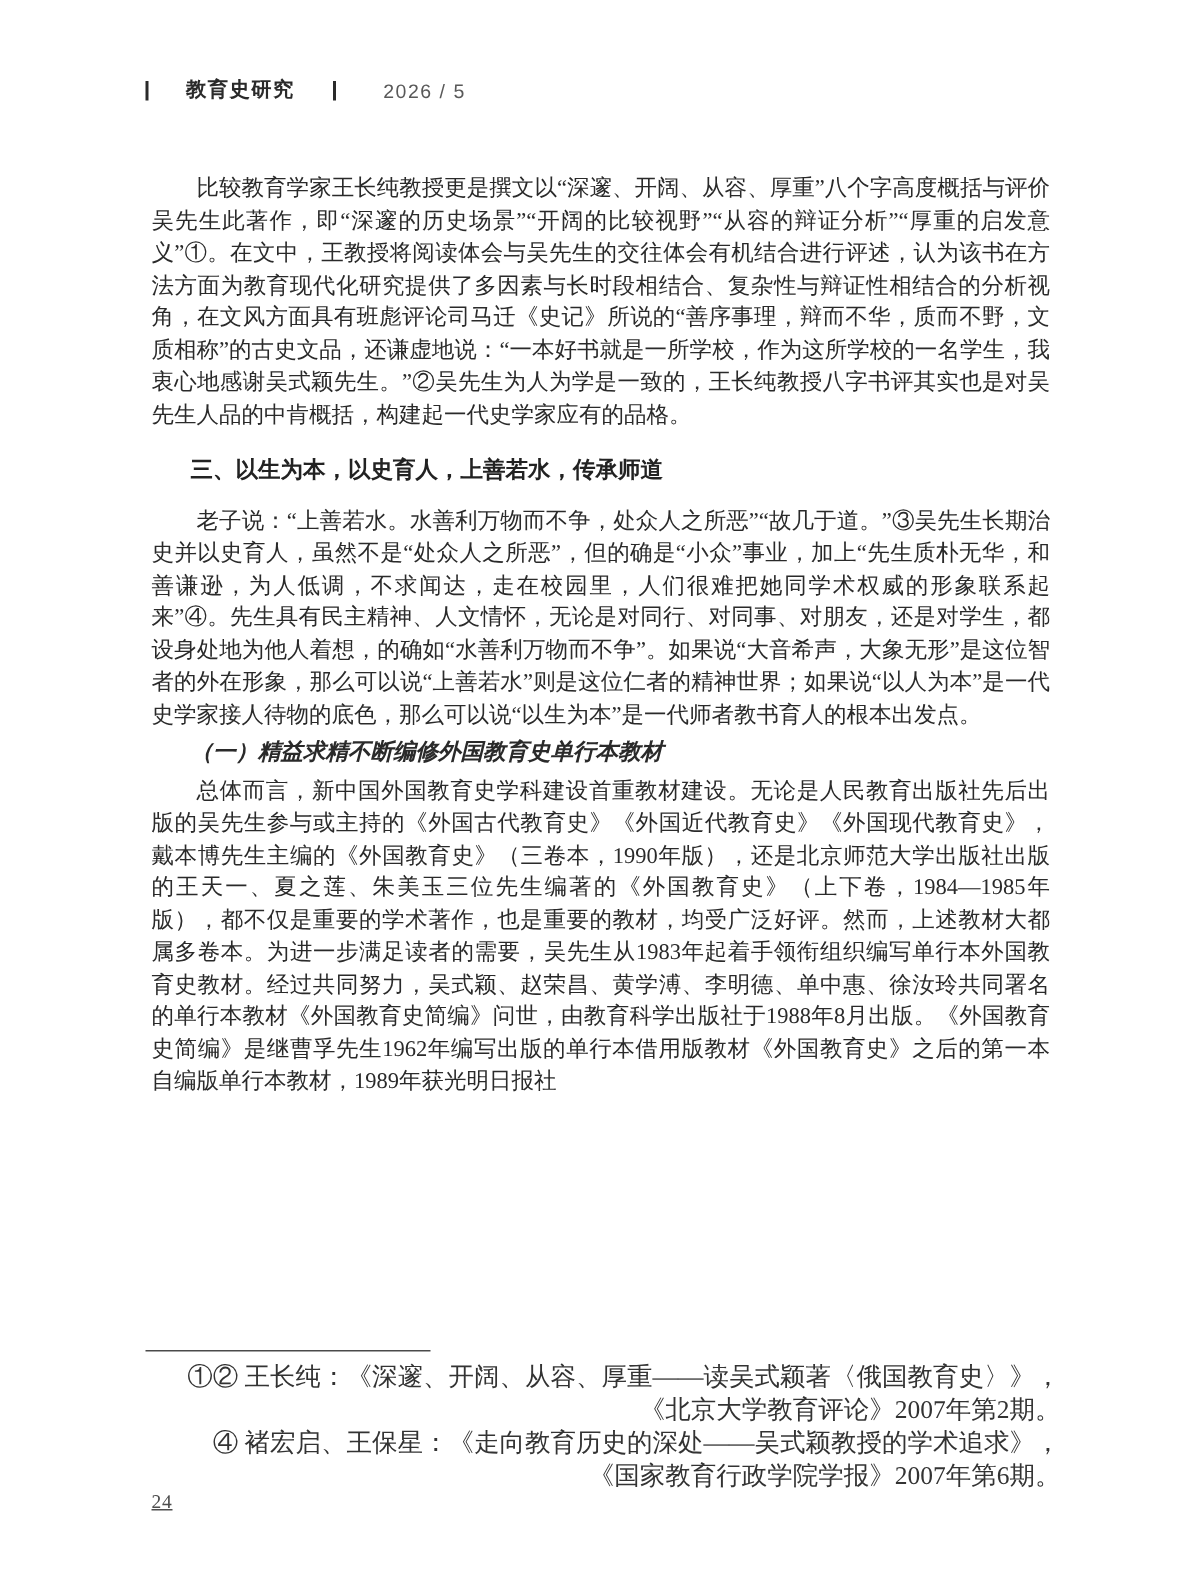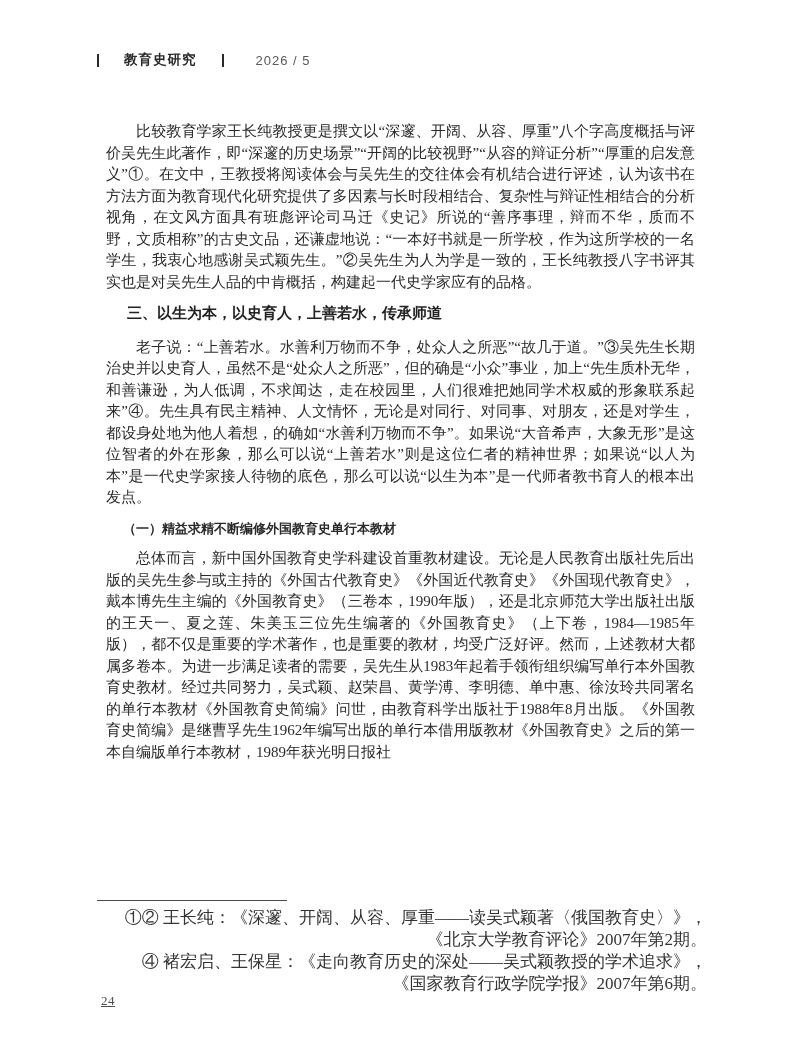--- a/index.html
+++ b/index.html
@@ -51,34 +51,35 @@
   .article {
     position: absolute;
     left: 97px;
     top: 112px;
     width: 607px;
     font-size: 15px;
     line-height: 21.5px;
     text-align: justify;
   }
   .para {
-    margin: 9px;
+    margin: 4px;
     text-indent: 2em;
   }
   .section-heading {
     font-family: "Liberation Sans", "DejaVu Sans", sans-serif;
     font-weight: bold;
     font-size: 15px;
     color: #222222;
-    margin: 9px 0 13px 0;
+    margin: 15px 0 13px 0;
     text-indent: 2em;
   }
   .subsection-heading {
+    font-style: italic;
     font-family: "Liberation Serif", "DejaVu Serif", serif;
-    font-size: 13px;
+    font-size: 15px;
     margin: 1px 0;
     text-indent: 2em;
   }
   
   .footnotes {
     position: absolute;
     left: 97px;
     top: 900px;
     width: 610px;
   }

